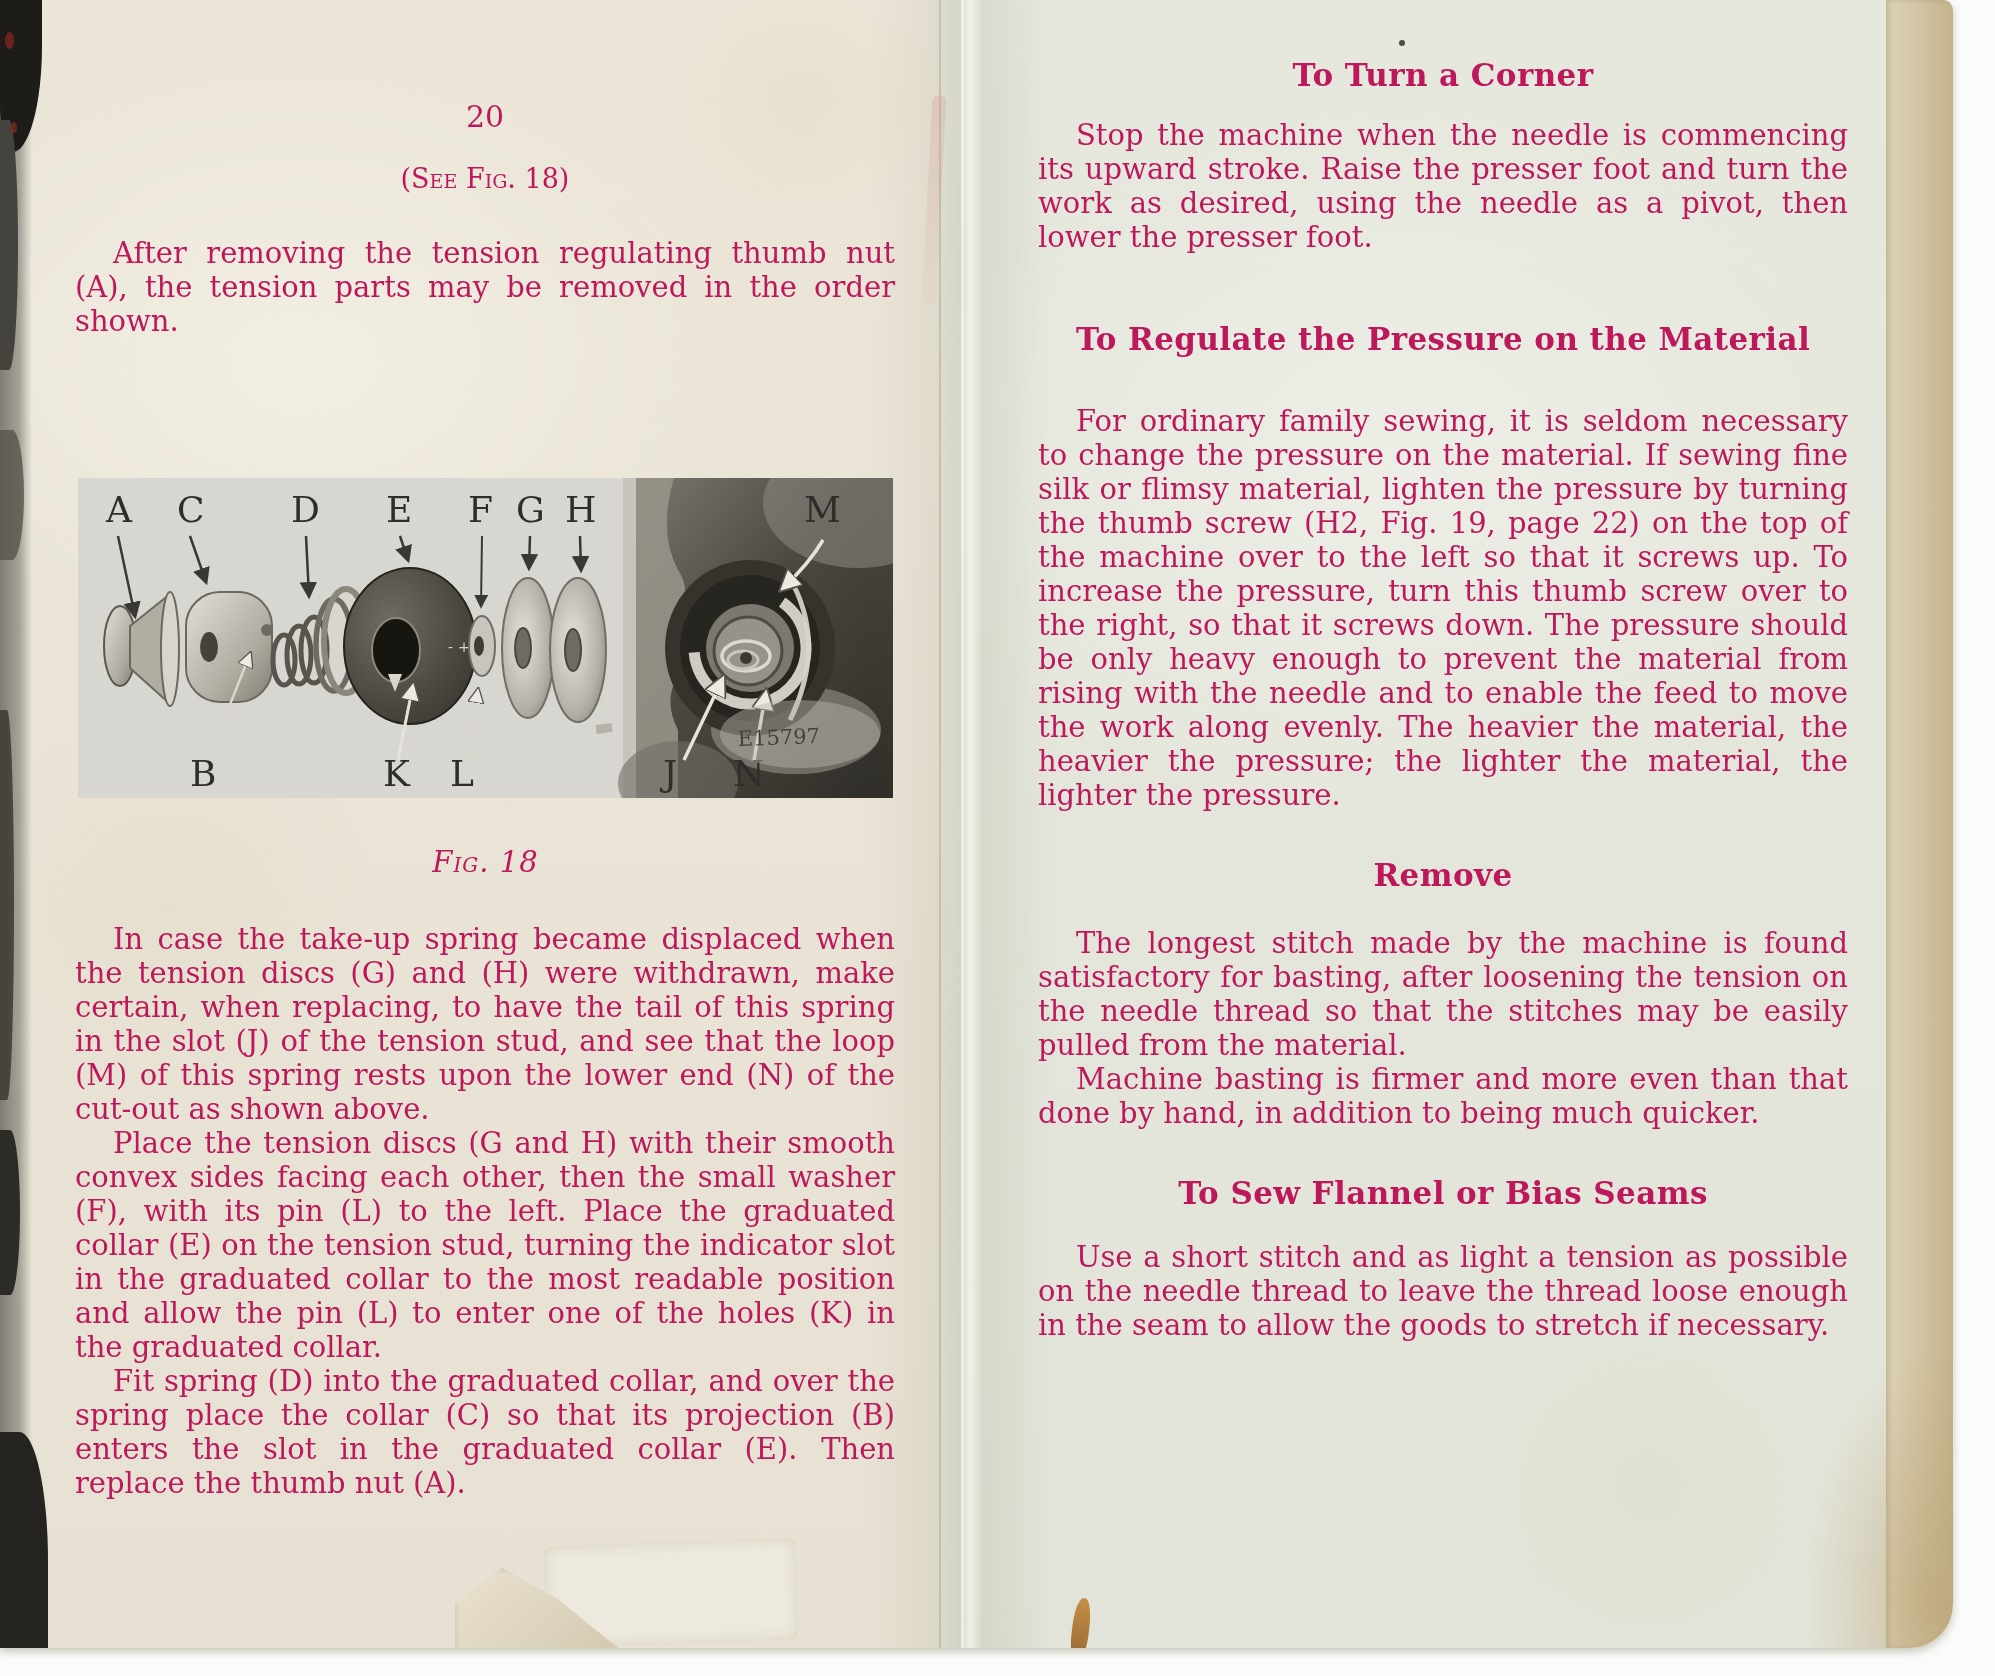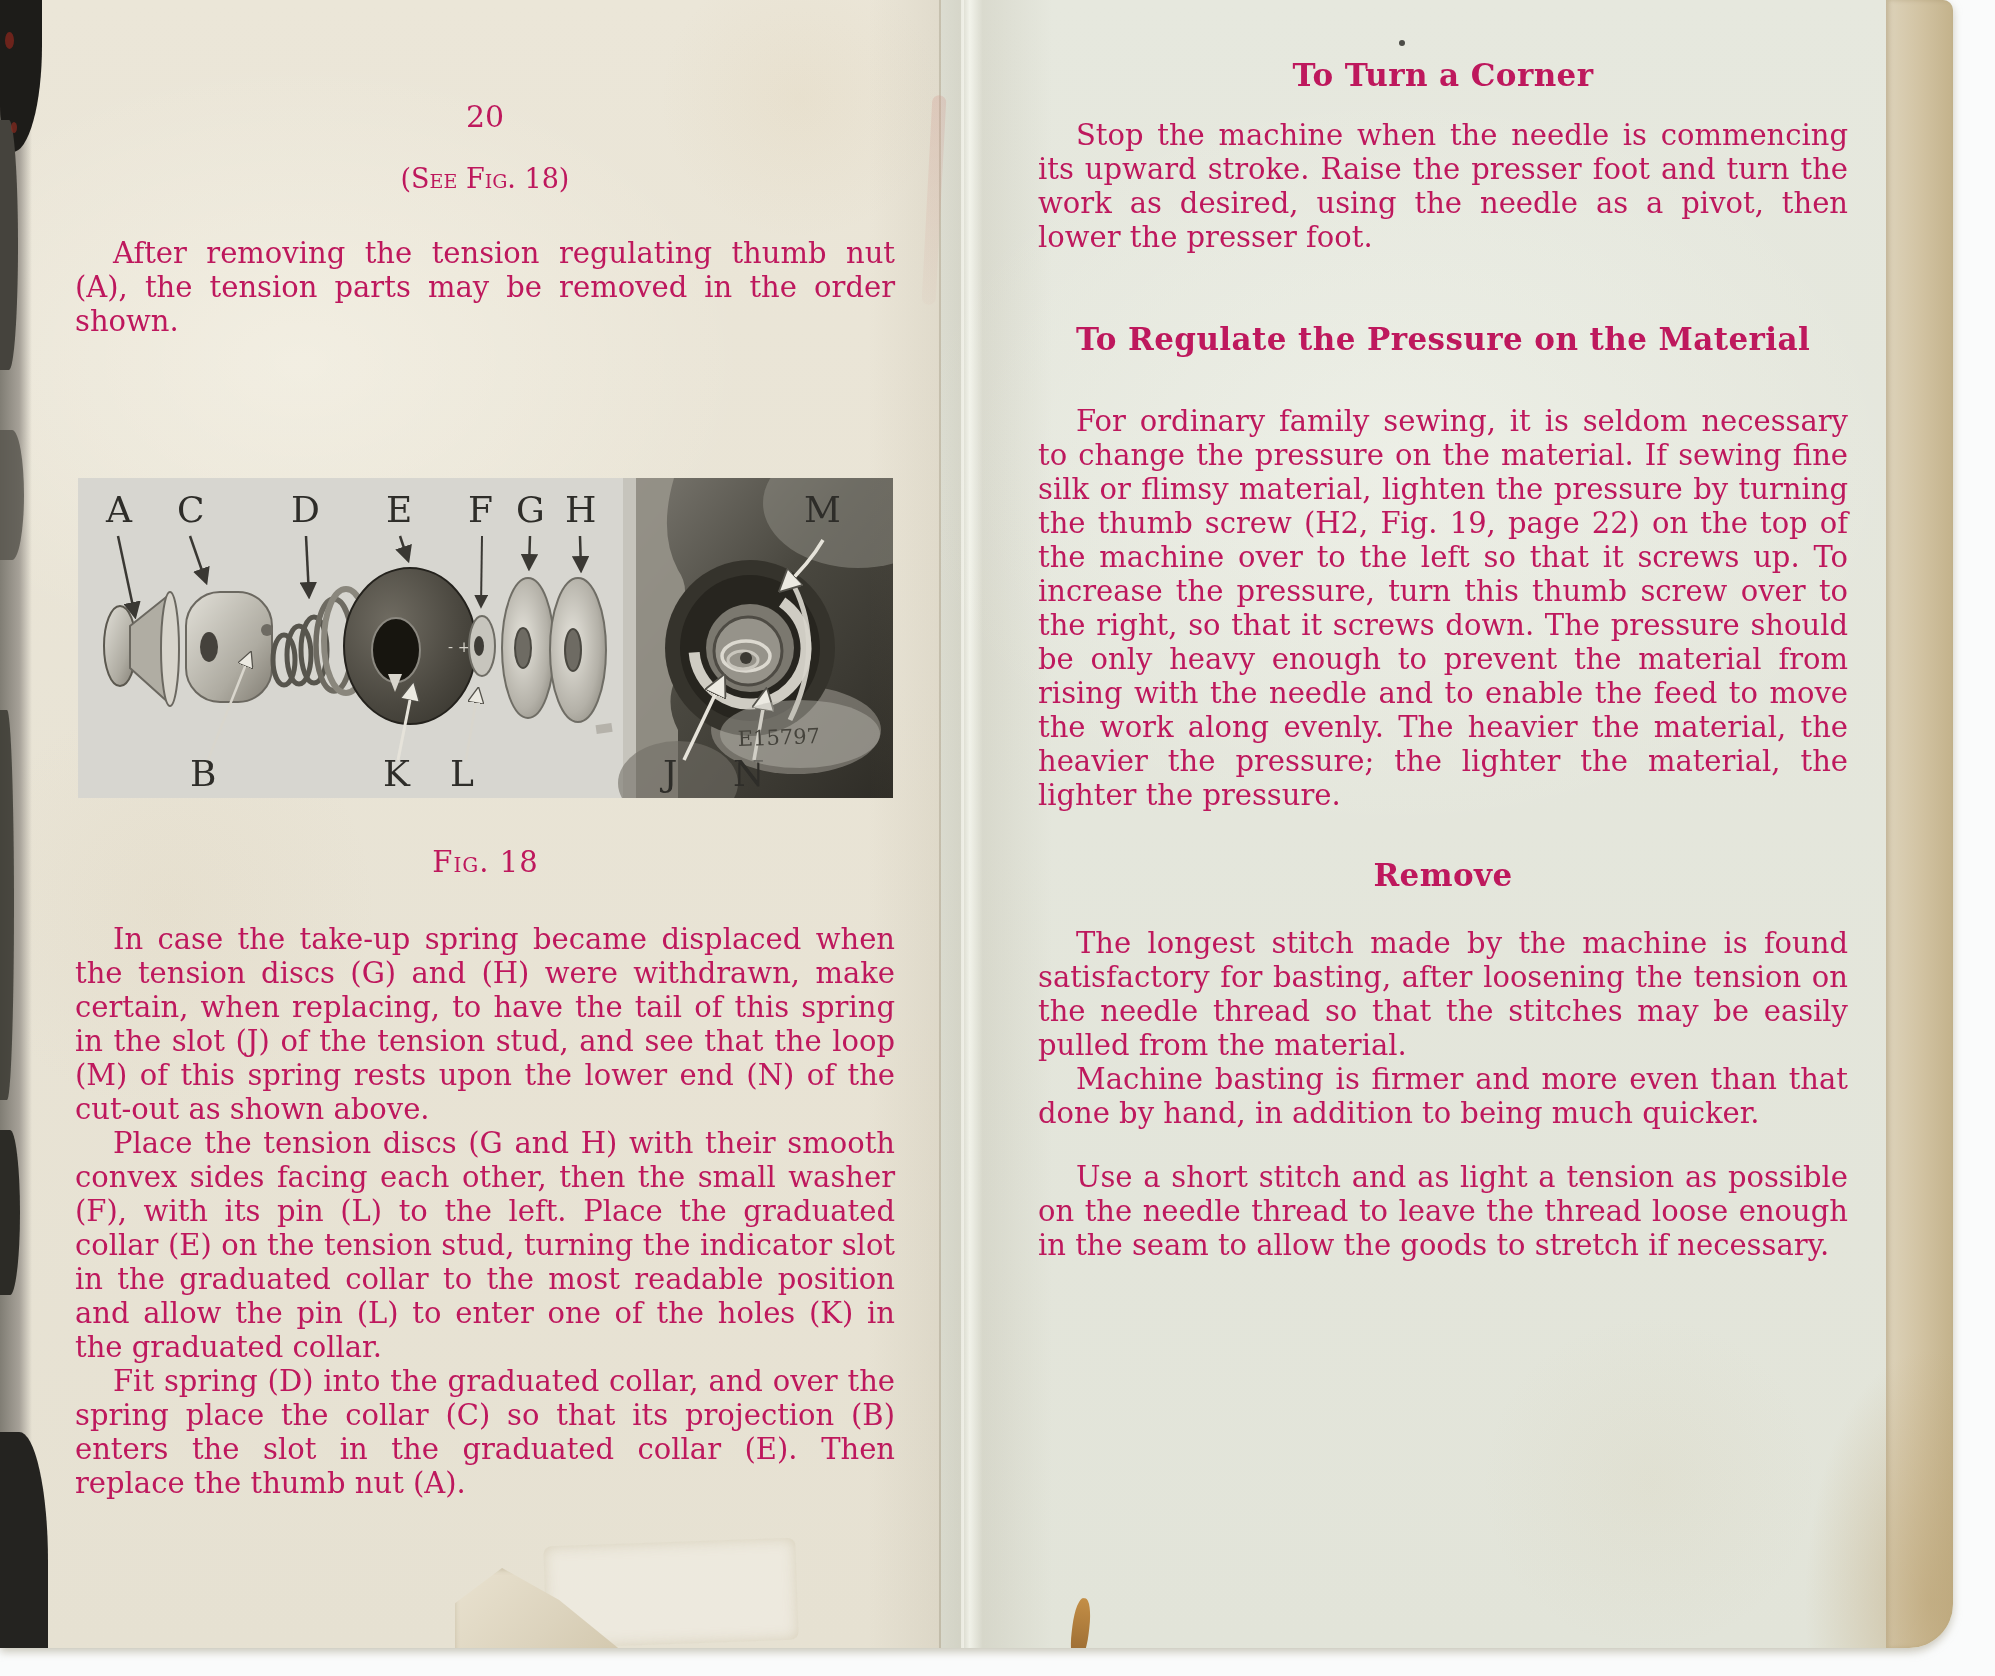--- a/index.html
+++ b/index.html
@@ -66,21 +66,21 @@
   .see-note{text-align:center;font-variant:small-caps;font-size:27px;margin-top:28px;}
   p{margin:0;text-align:justify;text-indent:38px;}
   .mt40{margin-top:40px;} .mt58{margin-top:58px;} .mt26{margin-top:26px;}
   .mt52{margin-top:68px;} .mt48{margin-top:48px;} .mt46{margin-top:46px;}
   .mt34{margin-top:34px;} .mt30{margin-top:30px;}
   .col-left-lower{position:absolute;left:75px;top:922px;width:820px;font-size:29px;line-height:34px;}
   
   .figure-wrap{position:absolute;left:78px;top:478px;width:815px;height:320px;background:#d7d6d0;
      box-shadow:inset 0 0 28px rgba(118,116,106,.38);}
   .fig-caption{position:absolute;left:78px;top:845px;width:815px;text-align:center;
-     font-variant:small-caps;font-size:29px;letter-spacing:1px;}
+     font-variant:small-caps;font-size:29px;letter-spacing:1px;font-style:italic;}
   svg text{font-family:"DejaVu Serif", serif;}
 </style>
 </head>
 <body>
 
 <div class="canvas">
   <div class="book">
 
     <div class="page-left"></div>
     <div class="page-right"></div>
@@ -241,20 +241,21 @@
       <div class="head mt58">To Turn a Corner</div>
       <p class="mt26">Stop the machine when the needle is commencing its upward stroke. Raise the presser foot and turn the work as desired, using the needle as a pivot, then lower the presser foot.</p>
 
       <div class="head mt52">To Regulate the Pressure on the Material</div>
       <p class="mt48">For ordinary family sewing, it is seldom necessary to change the pressure on the material. If sewing fine silk or flimsy material, lighten the pressure by turning the thumb screw (H2, Fig. 19, page 22) on the top of the machine over to the left so that it screws up. To increase the pressure, turn this thumb screw over to the right, so that it screws down. The pressure should be only heavy enough to prevent the material from rising with the needle and to enable the feed to move the work along evenly. The heavier the material, the heavier the pressure; the lighter the material, the lighter the pressure.</p>
 
       <div class="head mt46">Remove</div>
       <p class="mt34">The longest stitch made by the machine is found satisfactory for basting, after loosening the tension on the needle thread so that the stitches may be easily pulled from the material.</p>
       <p>Machine basting is firmer and more even than that done by hand, in addition to being much quicker.</p>
 
+      <div class="head mt46">To Sew Flannel or Bias Seams</div>
       <p class="mt30">Use a short stitch and as light a tension as possible on the needle thread to leave the thread loose enough in the seam to allow the goods to stretch if necessary.</p>
     </div>
 
     <div class="gutter"></div>
     <div class="gutter-line"></div>
     <div class="gutter-hilite"></div>
     <div class="pink-streak"></div>
     <div class="speck21"></div>
 
     <div class="right-edge"></div>

